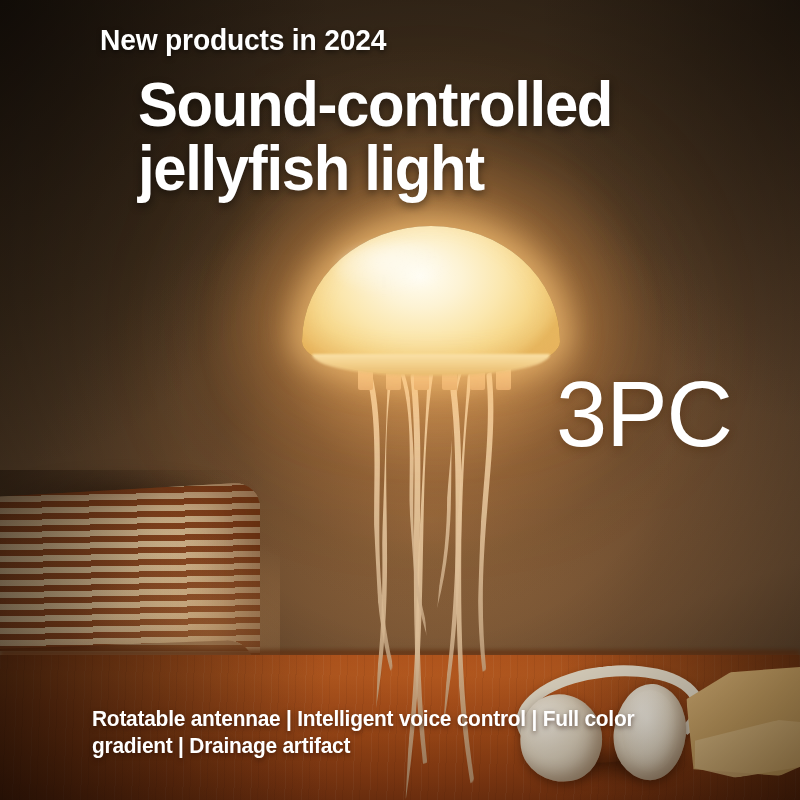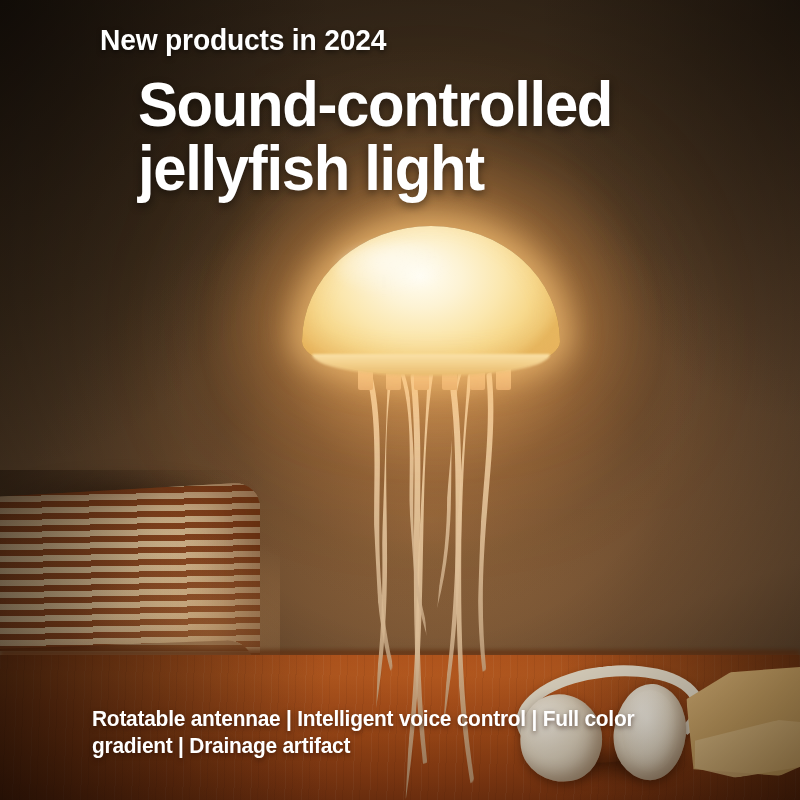--- a/index.html
+++ b/index.html
@@ -304,17 +304,18 @@
 
   <div class="wall-vignette"></div>
 
   <div class="txt eyebrow">New products in 2024</div>
 
   <div class="txt headline">
     <span>Sound-controlled</span>
     <span>jellyfish light</span>
   </div>
 
+  <div class="txt qty">3PC</div>
 
 
   <div class="txt features">Rotatable antennae | Intelligent voice control | Full color gradient | Drainage artifact</div>
 
 </div>
 
 </body></html>

